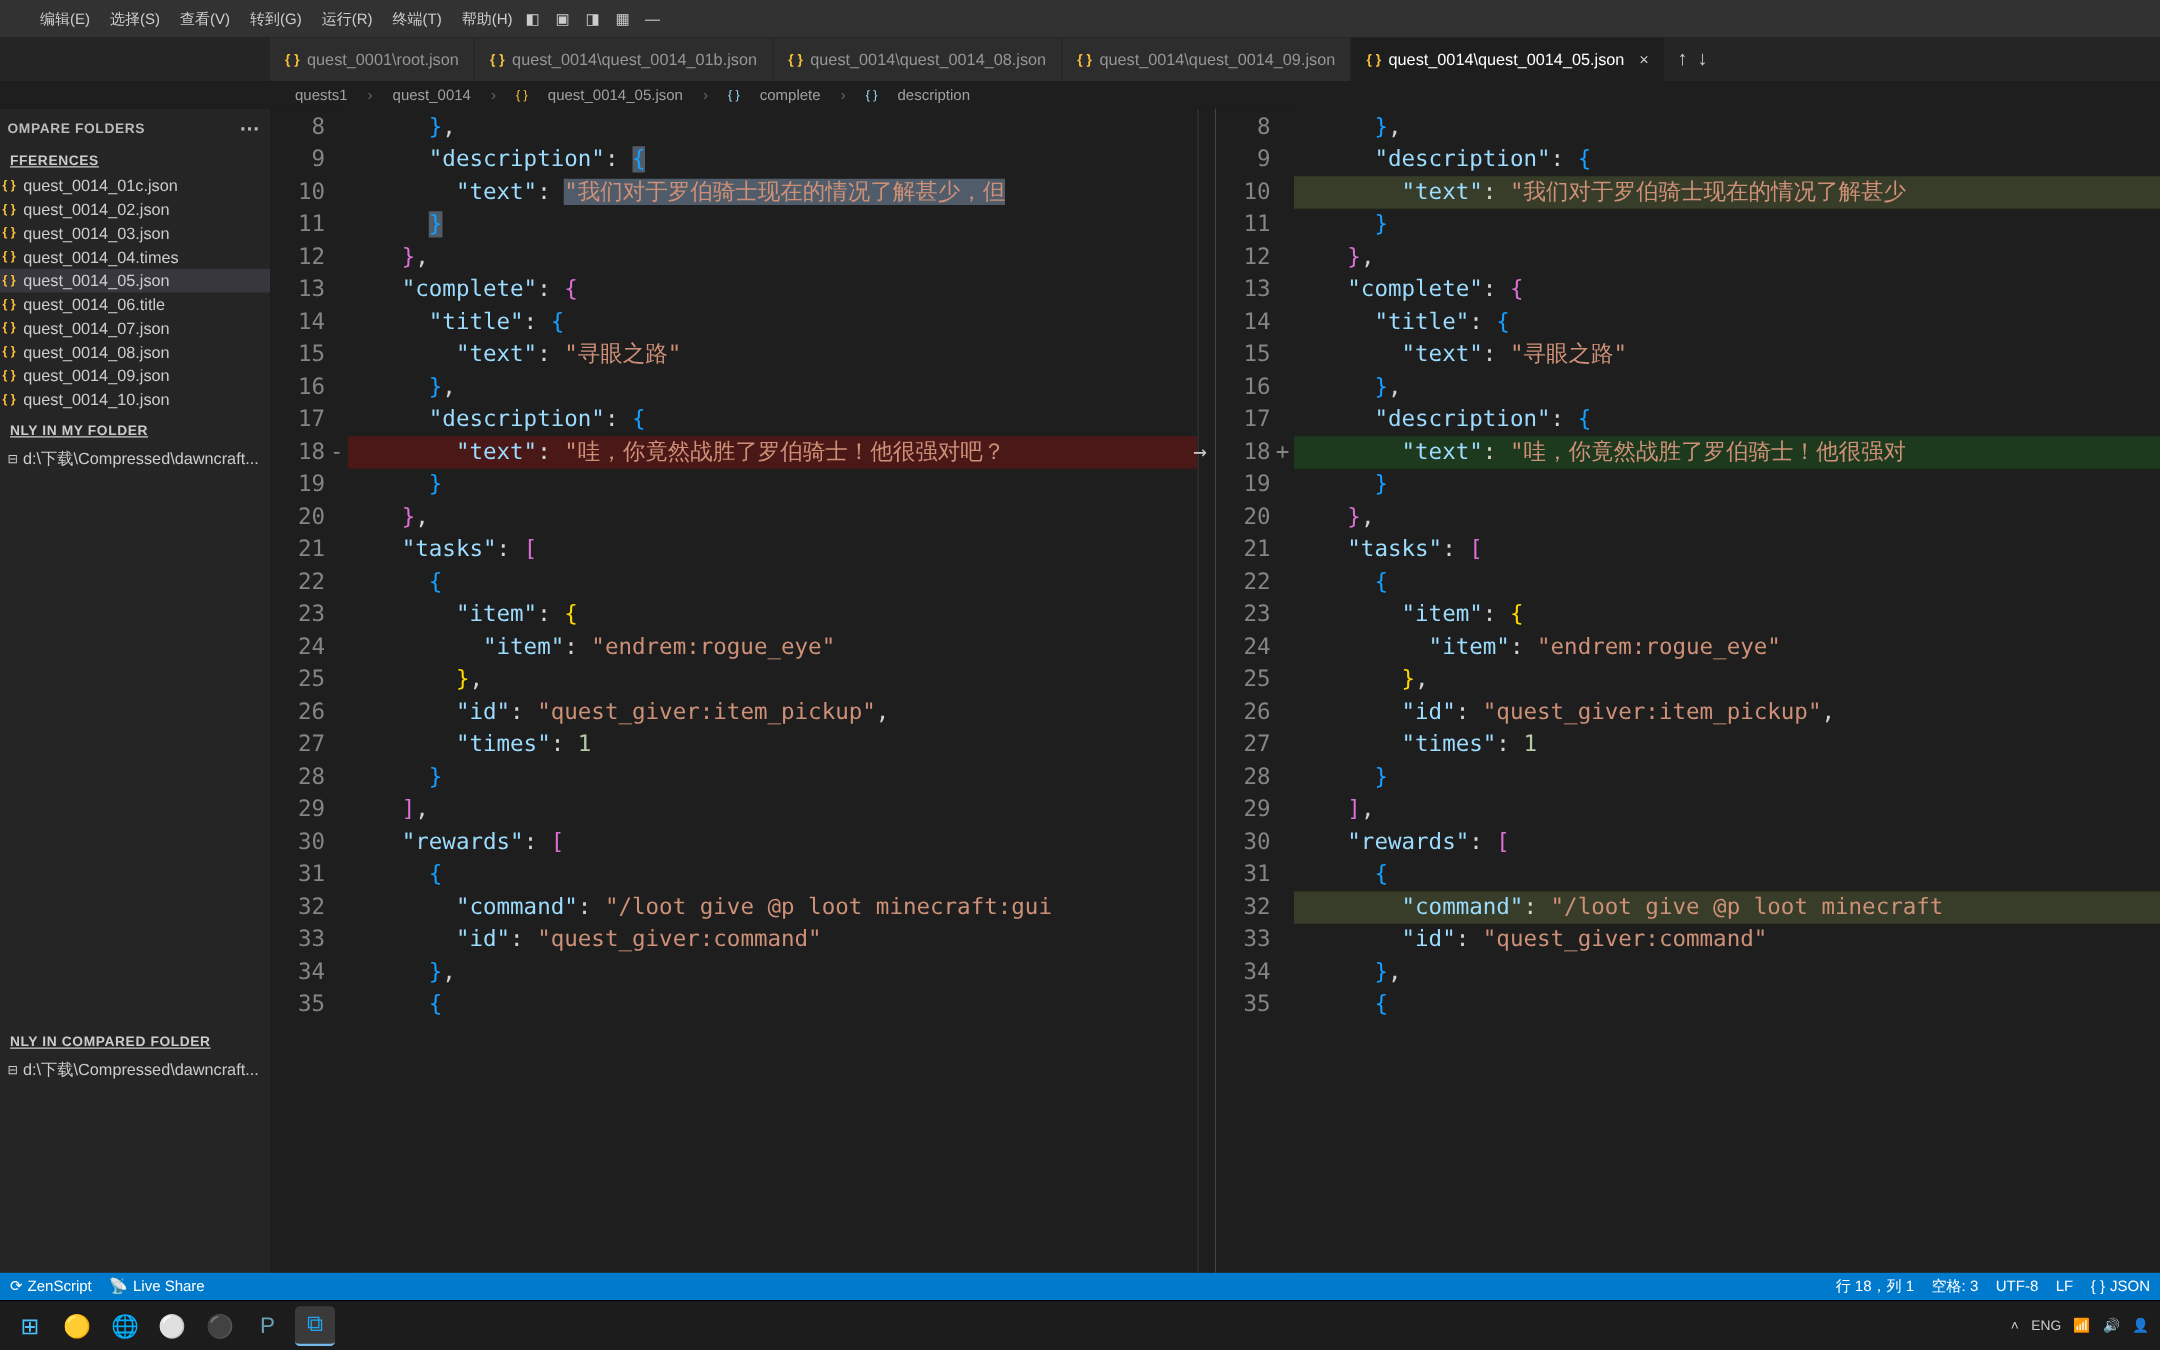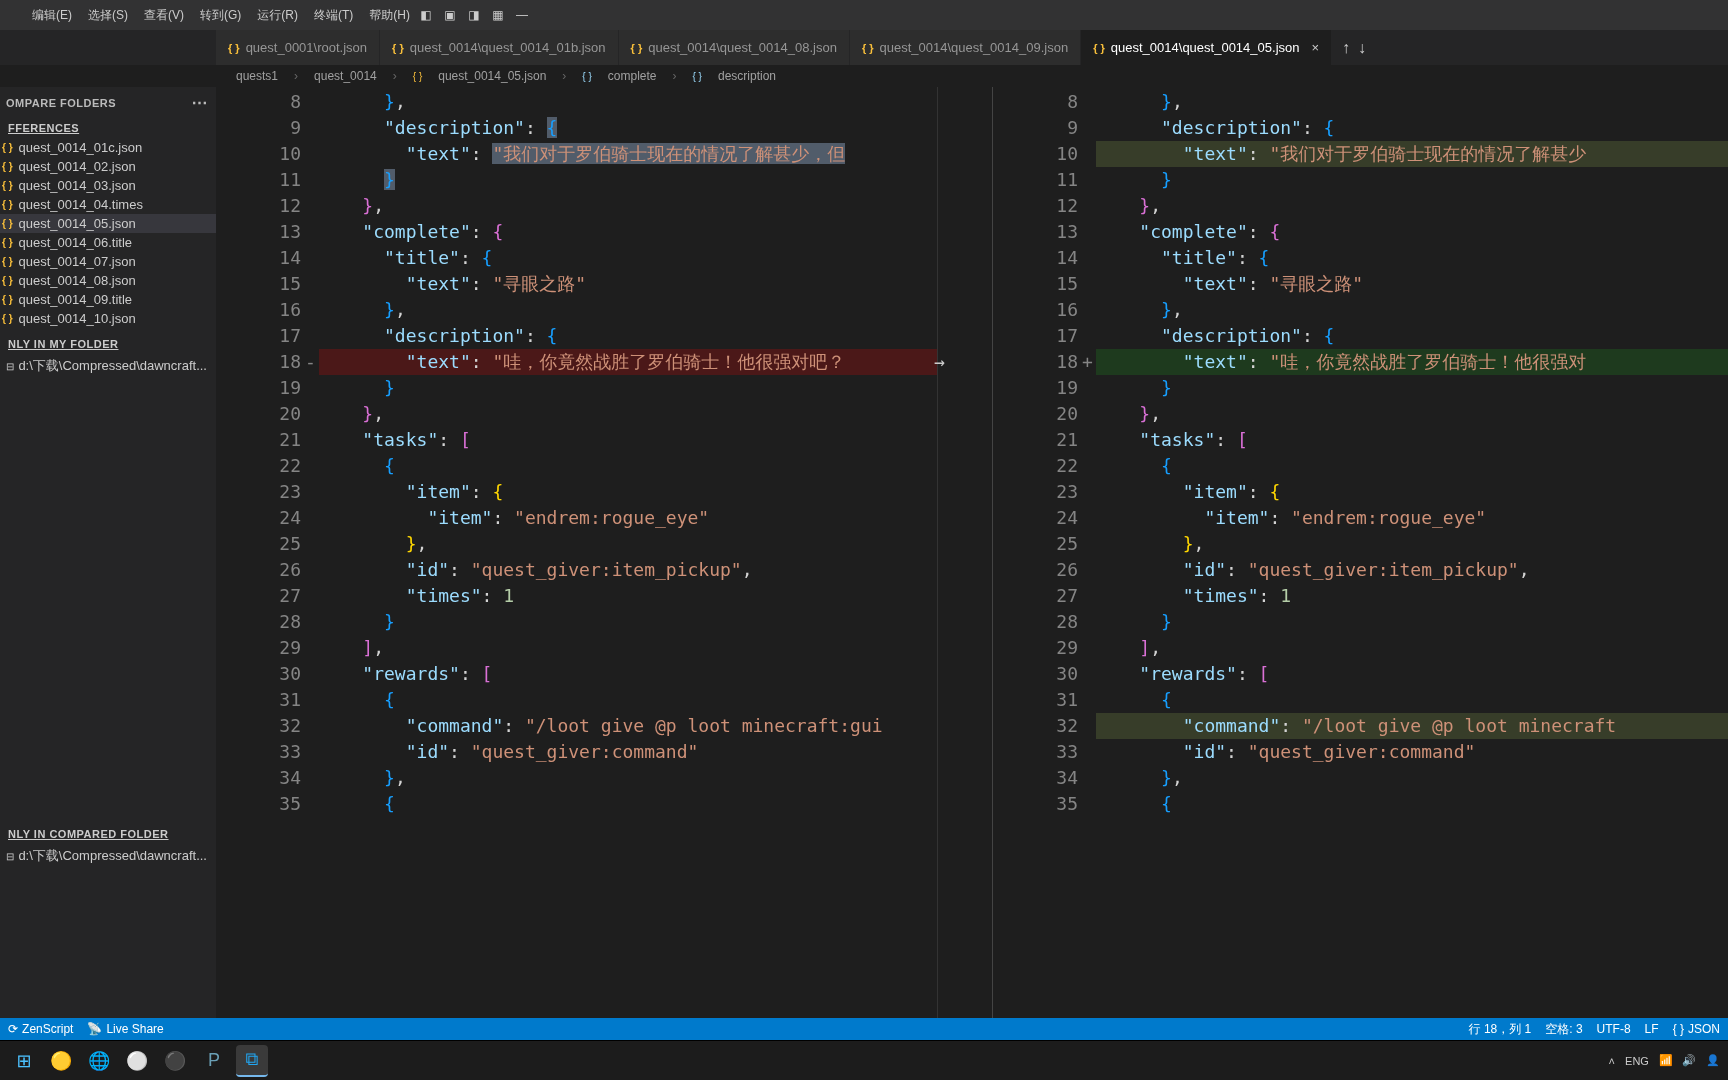--- a/index.html
+++ b/index.html
@@ -19,21 +19,21 @@
 .tab .json-icon { color: #fac03b; font-size: 11px; font-weight: bold; }
 .tab .close { margin-left: 6px; color: #cccccc; }
 .tabs-nav { display: flex; align-items: center; gap: 8px; padding: 0 10px; color: #cccccc; }
 
 
 .breadcrumb { height: 22px; background: #1e1e1e; display: flex; align-items: center; padding: 0 16px; font-size: 12px; color: #a0a0a0; gap: 16px; }
 .breadcrumb .json-icon { color: #fac03b; font-size: 10px; }
 .breadcrumb .bc-sep { color: #666; }
 
 
-.main { display: flex; height: calc(1080px - 30px - 35px - 22px - 22px - 40px); gap: 41px; }
+.main { display: flex; height: calc(1080px - 30px - 35px - 22px - 22px - 40px); }
 
 
 .sidebar { width: 216px; background: #252526; display: flex; flex-direction: column; font-size: 13px; overflow: hidden; }
 .sidebar-header { display: flex; align-items: center; justify-content: space-between; padding: 6px 8px 6px 6px; font-size: 11px; color: #bbbbbb; font-weight: 600; letter-spacing: 0.5px; }
 .sidebar-header .more { cursor: pointer; font-size: 16px; }
 .sidebar-section { font-size: 11px; font-weight: 700; padding: 4px 8px; color: #cccccc; letter-spacing: 0.5px; text-decoration: underline; }
 .file-item { display: flex; align-items: center; padding: 2px 8px 2px 2px; font-size: 13px; color: #cccccc; cursor: pointer; gap: 6px; }
 .file-item.active { background: #37373d; }
 .file-item .json-icon { color: #fac03b; font-size: 10px; font-weight: bold; }
 .folder-row { display: flex; align-items: center; padding: 3px 6px; font-size: 13px; color: #cccccc; gap: 4px; }
@@ -174,21 +174,21 @@
         <div class="file-item">
           <span class="json-icon">{ }</span>
           <span>quest_0014_07.json</span>
         </div>
         <div class="file-item">
           <span class="json-icon">{ }</span>
           <span>quest_0014_08.json</span>
         </div>
         <div class="file-item">
           <span class="json-icon">{ }</span>
-          <span>quest_0014_09.title</span>
+          <span>quest_0014_09.json</span>
         </div>
         <div class="file-item">
           <span class="json-icon">{ }</span>
           <span>quest_0014_10.json</span>
         </div>
       </div>
     <div class="sidebar-section" style="margin-top:6px">NLY IN MY FOLDER</div>
     <div class="folder-row">
       <span class="chev">⊟</span>
       <span>d:\下载\Compressed\dawncraft...</span>

